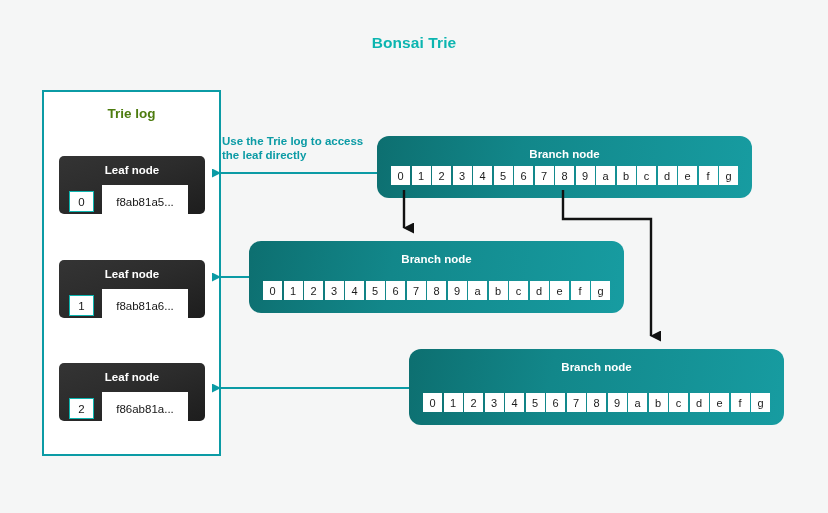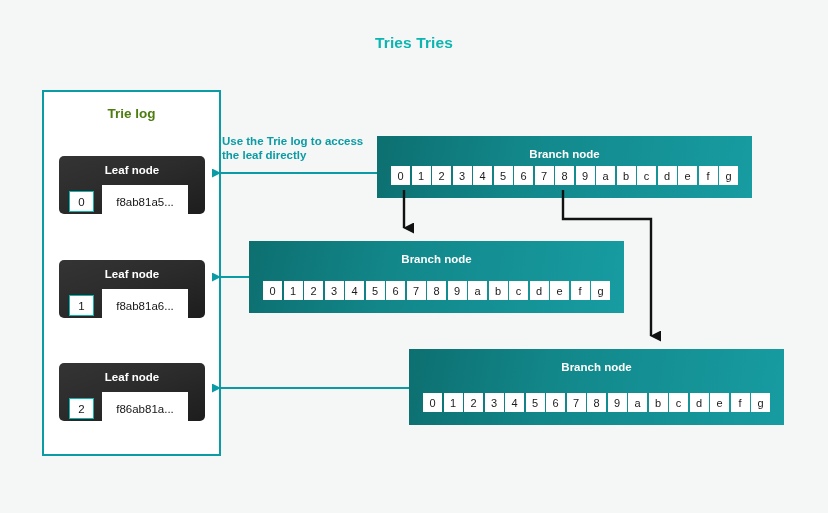--- a/index.html
+++ b/index.html
@@ -64,21 +64,21 @@
     width: 86px; height: 33px;
     background: #ffffff;
     display: flex; align-items: center; justify-content: center;
     font-size: 11.5px; color: #161616;
   }
 
   
   .branch {
     position: absolute;
     background: linear-gradient(100deg, #0d6f70 0%, #12878a 38%, #179ca1 100%);
-    border-radius: 0;
+    border-radius: 12px;
   }
   .branch .branch-title {
     position: absolute; left: 0; top: 12px; width: 100%;
     text-align: center;
     font-size: 11.5px; font-weight: bold; color: #ffffff;
   }
   .nibbles {
     position: absolute; left: 0; bottom: 13px; width: 100%;
     display: flex; justify-content: center; gap: 1.5px;
   }
@@ -97,21 +97,21 @@
   }
 
   
   #wires { position: absolute; left: 0; top: 0; width: 828px; height: 513px; }
 </style>
 </head>
 <body>
 
 <div id="stage">
 
-  <div class="title">Tries Tries</div>
+  <div class="title">Bonsai Trie</div>
 
   <div class="trielog-panel"></div>
   <div class="trielog-title">Trie log</div>
 
   <div class="leaf-card" style="top:144px">
     <div class="leaf-title">Leaf node</div>
     <div class="leaf-row">
       <div class="leaf-index">0</div>
       <div class="leaf-hash">f8ab81a5...</div>
     </div>

